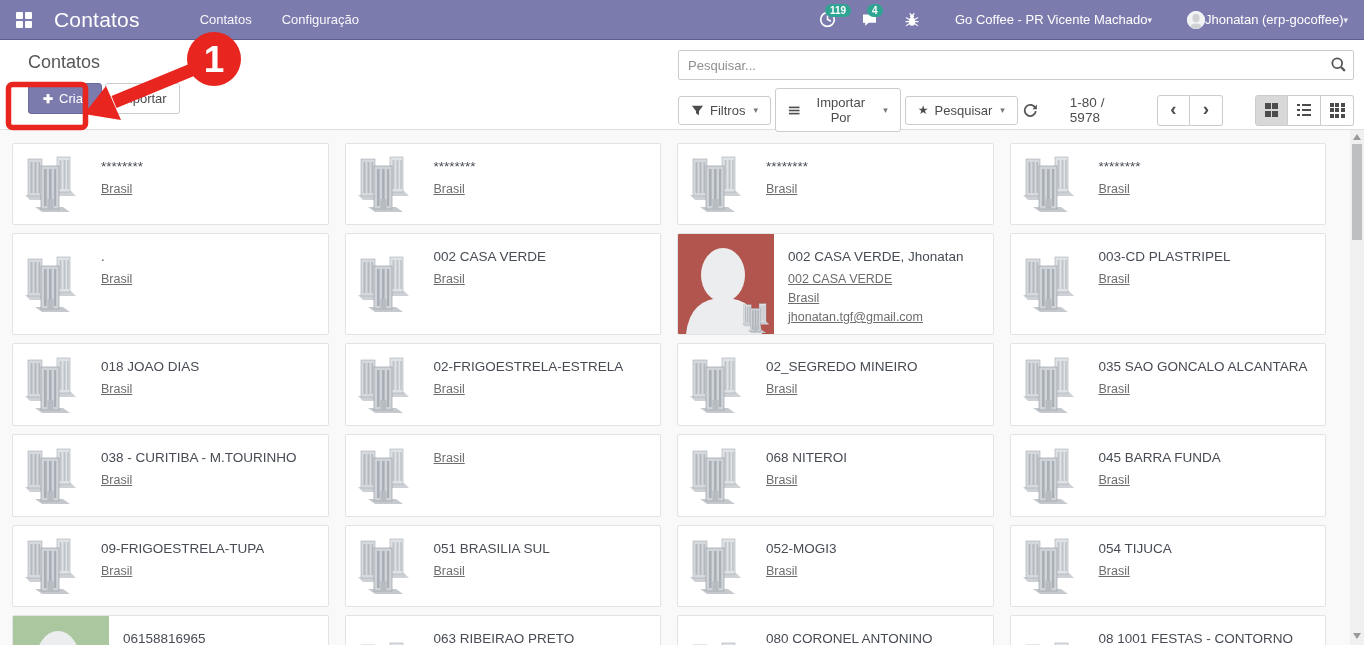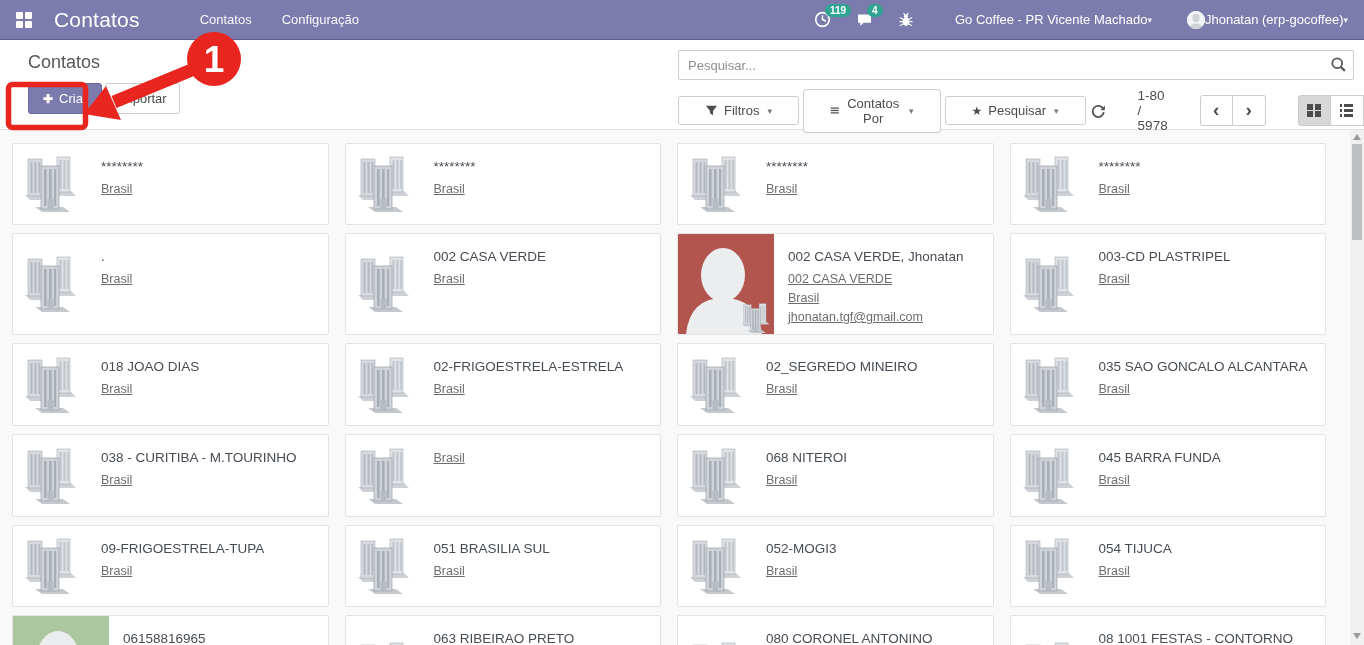--- a/index.html
+++ b/index.html
@@ -8,21 +8,21 @@
 
   
   .topbar { height:40px; background:#7c7bad; border-bottom:1px solid #5f5f8d;
             display:flex; align-items:center; padding:0 16px; color:#fff; position:relative; z-index:10; }
   .apps-icon { width:16px; height:16px; display:grid; grid-template-columns:7px 7px; grid-template-rows:7px 7px; gap:2px; cursor:pointer; }
   .apps-icon span { background:#fff; border-radius:1px; }
   .brand { font-size:21px; font-weight:500; margin:0 0 0 22px; letter-spacing:.2px; }
   .topmenu { display:flex; gap:30px; margin-left:60px; font-size:13px; }
   .topmenu .item { cursor:pointer; opacity:.95; }
   .topbar-right { margin-left:auto; display:flex; align-items:center; gap:20px; font-size:13px; }
-  .tb-icon { position:relative; width:22px; height:20px; display:flex; align-items:center; justify-content:flex-start; cursor:pointer; }
+  .tb-icon { position:relative; width:22px; height:20px; display:flex; align-items:center; justify-content:flex-end; cursor:pointer; }
   .tb-badge { position:absolute; top:-6px; left:11px; background:#2fa493; color:#fff; font-size:10px;
               line-height:13px; padding:0 5px; border-radius:8px; font-weight:bold; }
   .tb-drop { display:flex; align-items:center; cursor:pointer;margin-left:15px; }
   .caret-w { font-size:9px; opacity:.85; }
   .avatar-circle { width:18px; height:18px; border-radius:50%; background:#f4f4f6; overflow:hidden; display:inline-block; }
 
   
   .control-panel { height:90px; background:#fff; border-bottom:1px solid #e0e0e0;
                    display:flex; padding:8px 10px 0 10px; position:relative; z-index:5; }
   .cp-left { flex:1; padding-left:18px; }
@@ -32,21 +32,21 @@
          border-radius:3px; padding:7px 12px; cursor:pointer; display:inline-flex; align-items:center; gap:6px; }
   .btn-primary { background:#7c7bad; border-color:#6b6a9e; color:#fff; padding:7px 14px; }
   .plus-glyph { font-size:12px; font-weight:bold; }
   .cp-right { width:676px; padding-top:2px; }
   .search-box { position:relative;border-radius:6px; }
   .search-box input { width:100%; height:30px; border:1px solid #ccc; border-radius:2px; padding:0 30px 0 9px;
                       font-size:13px; color:#444; font-family:"Liberation Sans",sans-serif; }
   .search-box input::placeholder { color:#8f8f8f; }
   .search-icon-btn { position:absolute; right:7px; top:6px; cursor:pointer; }
   .cp-row { display:flex; align-items:center; margin-top:8px; }
-  .cp-row .btn { margin-right:4px; padding:6px 26px; }
+  .cp-row .btn { margin-right:4px; padding:6px 12px; }
   .caret-g { font-size:9px; color:#777; margin-left:2px; }
   .pager-cluster { margin-left:auto; display:flex; align-items:center; gap:32px; }
   .refresh-btn { cursor:pointer; display:flex; }
   .pager-text { font-size:13.5px; color:#4c4c4c; }
   .btn-group { display:flex; }
   .btn-group .gbtn { border:1px solid #ccc; background:#fff; width:33px; height:31px; display:flex;
                      align-items:center; justify-content:center; cursor:pointer; color:#4c4c4c; }
   .btn-group .gbtn:first-child { border-radius:3px 0 0 3px; }
   .btn-group .gbtn + .gbtn { border-left:none; }
   .btn-group .gbtn:last-child { border-radius:0 3px 3px 0; }
@@ -179,21 +179,21 @@
           </svg>
         <span>Filtros</span>
         <span class="caret-g">▾</span>
       </button>
       <button class="btn">
         <svg width="13" height="13" viewBox="0 0 14 14" fill="#4c4c4c">
             <rect x="1" y="2.6" width="12" height="1.8"></rect>
             <rect x="1" y="6.1" width="12" height="1.8"></rect>
             <rect x="1" y="9.6" width="12" height="1.8"></rect>
           </svg>
-        <span>Contatos Por</span>
+        <span>Importar Por</span>
         <span class="caret-g">▾</span>
       </button>
       <button class="btn">
         <span style="font-size:12px;">★</span>
         <span>Pesquisar</span>
         <span class="caret-g">▾</span>
       </button>
       <div class="pager-cluster">
         <span class="refresh-btn">
           <svg width="16" height="16" viewBox="0 0 16 16">

